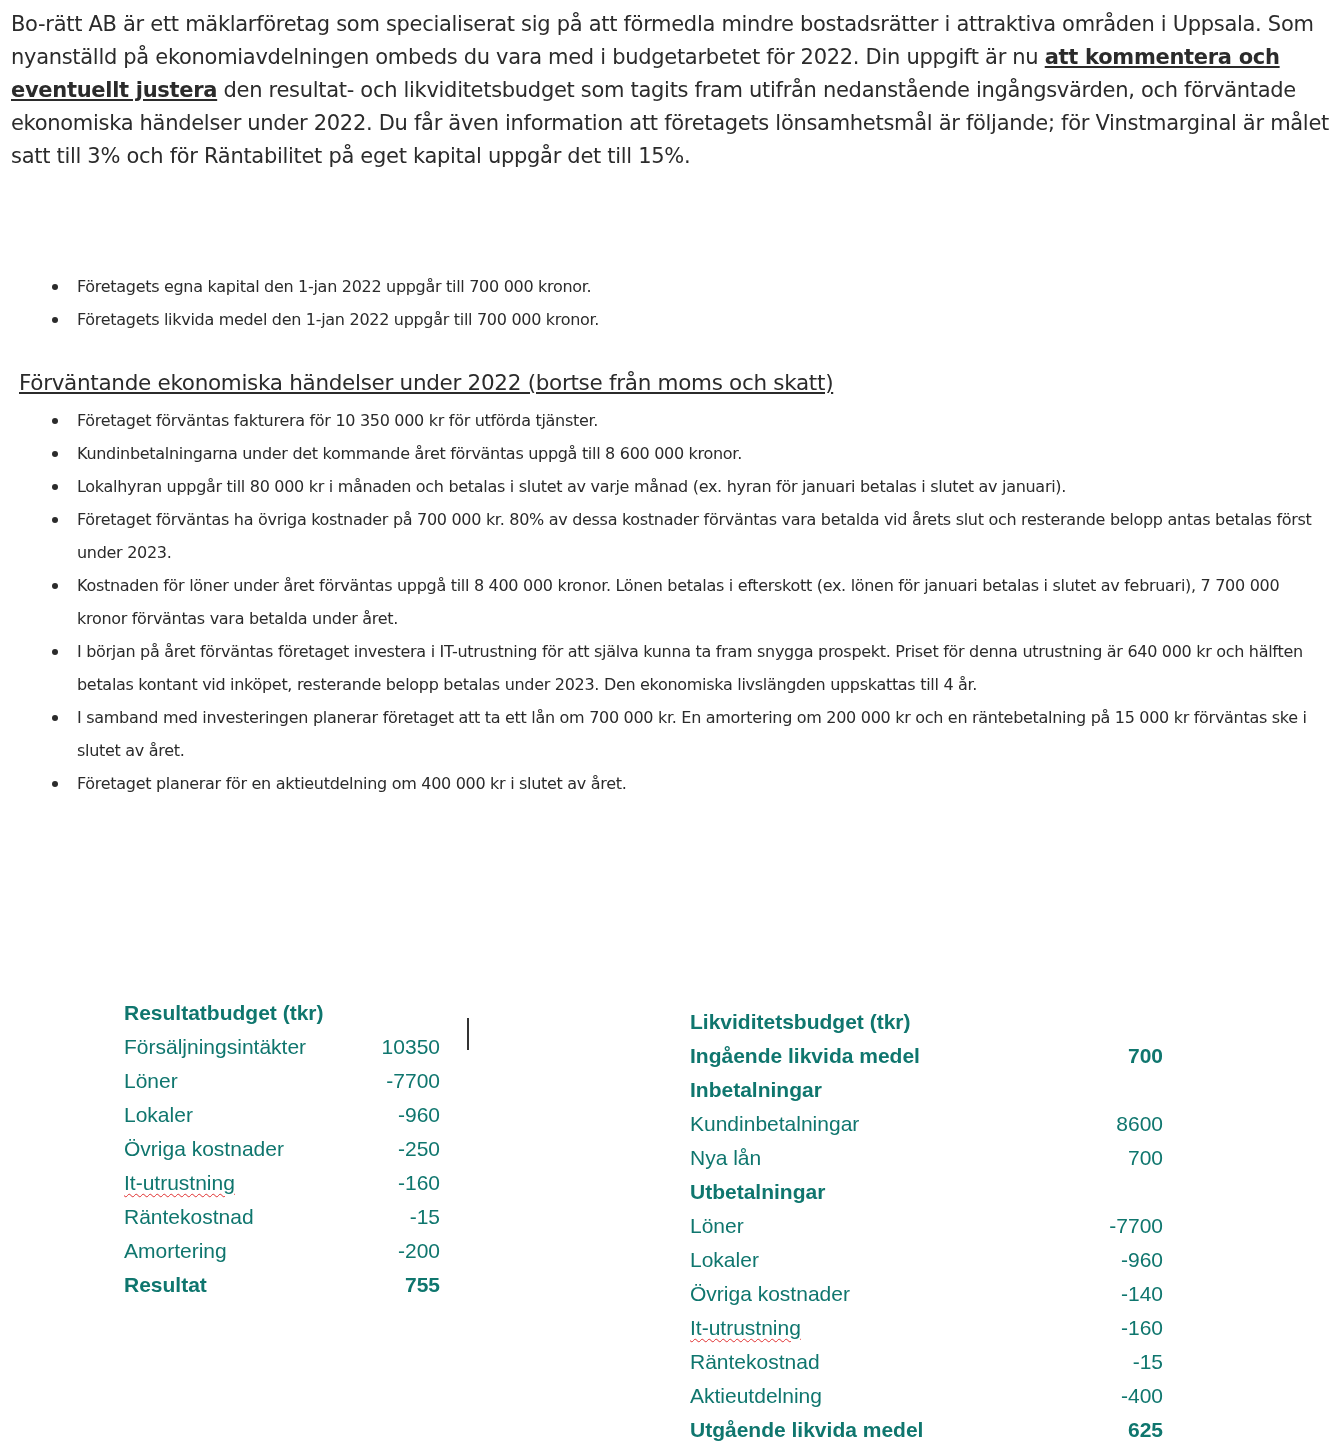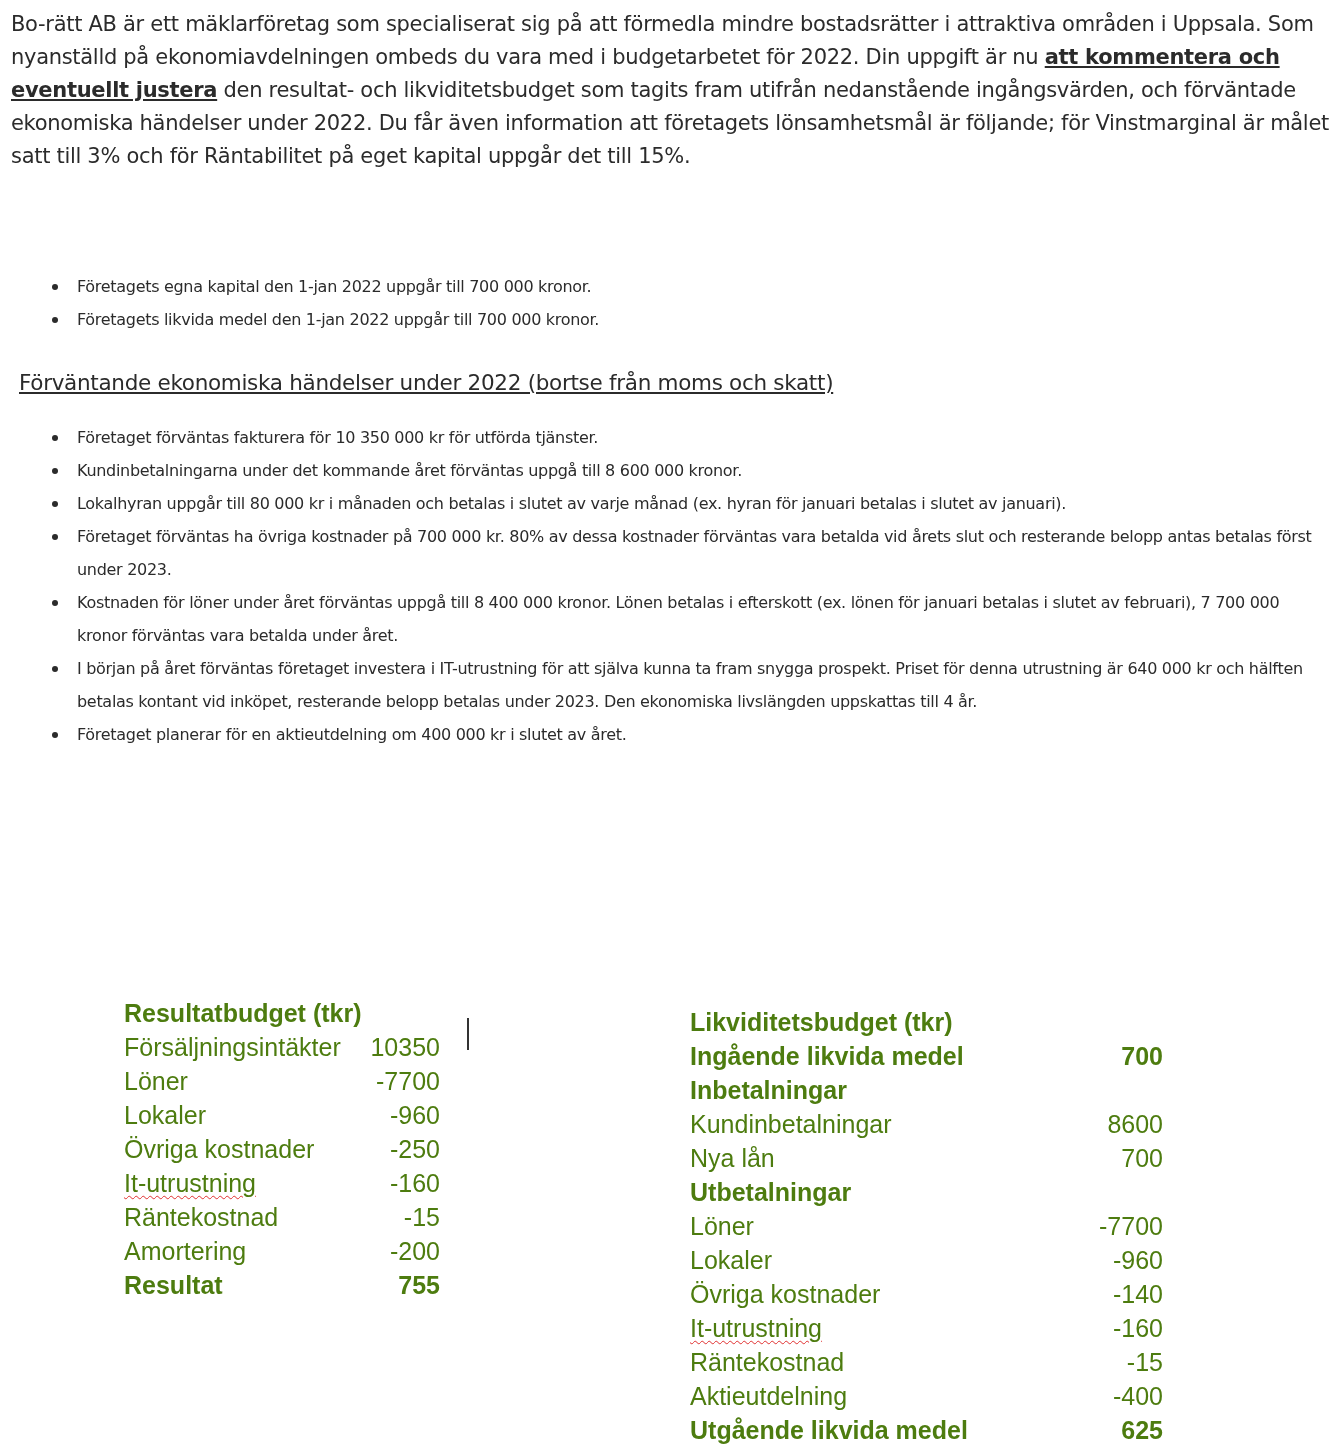--- a/index.html
+++ b/index.html
@@ -18,29 +18,29 @@
     position: absolute; left: 0; margin: 0; padding: 0 0 0 77px;
     font-size: 16px; line-height: 33px; letter-spacing: -0.3px;
     width: 1240px; list-style: none;
   }
   ul.bullets li { position: relative; }
   ul.bullets li::before {
     content: ""; position: absolute; left: -25px; top: 14px;
     width: 6px; height: 6px; border-radius: 50%; background: #2b2b2b;
   }
   #list1 { top: 270px; }
-  #list2 { top: 421px; }
+  #list2 { top: 404px; }
   .subhead {
     position: absolute; left: 7px; top: 354px; margin: 12px;
     font-size: 21.5px; line-height: 33px; letter-spacing: -0.3px;
     text-decoration: underline;
   }
   .budget {
     position: absolute; font-family: "Liberation Sans", sans-serif;
-    color: #4d7c0f; font-size: 25px;
+    color: #0f766e; font-size: 21px;
   }
   .budget .row { display: flex; justify-content: space-between; height: 34px; line-height: 34px; }
   .budget .title { font-weight: bold; }
   .budget .bold { font-weight: bold; }
   .spell { text-decoration: underline wavy #e03030; text-decoration-thickness: 1px; text-underline-offset: 3px; }
   #resultat { left: 124px; top: 996px; width: 316px; }
   #likviditet { left: 690px; top: 1005px; width: 473px; }
   .cursor {
     position: absolute; left: 467px; top: 1018px; width: 2px; height: 32px; background: #333;
   }
@@ -57,20 +57,21 @@
 
 <p class="subhead">Förväntande ekonomiska händelser under 2022 (bortse från moms och skatt)</p>
 
 <ul class="bullets" id="list2">
   <li>Företaget förväntas fakturera för 10 350 000 kr för utförda tjänster.</li>
   <li>Kundinbetalningarna under det kommande året förväntas uppgå till 8 600 000 kronor.</li>
   <li><span>Lokalhyran uppgår till 80 000 kr i månaden och betalas </span><span class="u">i slutet av varje månad</span><span> (ex. hyran för januari betalas i slutet av januari).</span></li>
   <li>Företaget förväntas ha övriga kostnader på 700 000 kr. 80% av dessa kostnader förväntas vara betalda vid årets slut och resterande belopp antas betalas först under 2023.</li>
   <li>Kostnaden för löner under året förväntas uppgå till 8 400 000 kronor. Lönen betalas i efterskott (ex. lönen för januari betalas i slutet av februari), 7 700 000 kronor förväntas vara betalda under året.</li>
   <li>I början på året förväntas företaget investera i IT-utrustning för att själva kunna ta fram snygga prospekt. Priset för denna utrustning är 640 000 kr och hälften betalas kontant vid inköpet, resterande belopp betalas under 2023. Den ekonomiska livslängden uppskattas till 4 år.</li>
+  <li>I samband med investeringen planerar företaget att ta ett lån om 700 000 kr. En amortering om 200 000 kr och en räntebetalning på 15 000 kr förväntas ske i slutet av året.</li>
   <li>Företaget planerar för en aktieutdelning om 400 000 kr i slutet av året.</li>
 </ul>
 
 <div class="budget" id="resultat">
   <div class="row title">
       <span>Resultatbudget (tkr)</span>
     </div>
   <div class="row">
       <span>Försäljningsintäkter</span>
       <span>10350</span>

